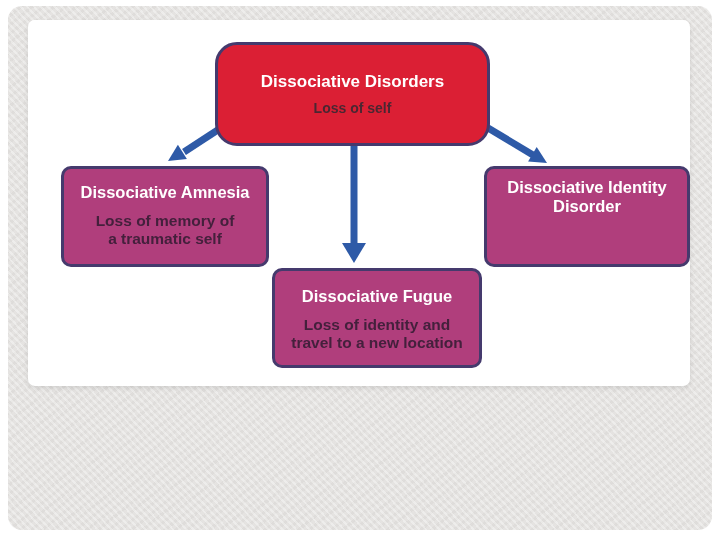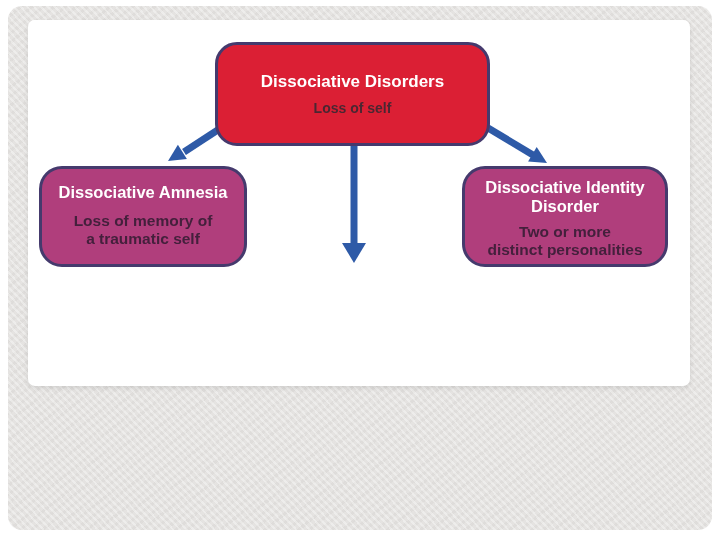--- a/index.html
+++ b/index.html
@@ -63,22 +63,23 @@
     left: 215px; top: 42px;
     width: 275px; height: 104px;
     border-radius: 22px;
     background: var(--root-fill, #db1f34);
     justify-content: center;
     gap: 8px;
   }
   .node-root .title { font-size: 17px; }
   .node-root .subtitle { color: var(--root-subtitle-text, #4a2732); font-size: 14px; }
   .node-child {
-    border-radius: 23px;
+    border-radius: 10px;
     background: var(--node-fill, #b03e7c);
+    margin-left: 22px;
   }
   .node-amnesia  { left: 39px;  top: 166px; width: 208px; height: 101px; padding-top: 14px; gap: 10px; }
   .node-identity { left: 462px; top: 166px; width: 206px; height: 101px; padding-top: 9px;  gap: 7px; }
   .node-fugue    { left: 250px; top: 268px; width: 210px; height: 100px; padding-top: 16px; gap: 10px; }
 </style>
 </head>
 <body>
 
 <div class="screen">
   <div class="page"></div>
@@ -103,20 +104,23 @@
     <div class="title">Dissociative Disorders</div>
     <div class="subtitle">Loss of self</div>
   </div>
 
   <div class="node node-child node-amnesia">
     <div class="title">Dissociative Amnesia</div>
     <div class="subtitle">Loss of memory of
 a traumatic self</div>
   </div>
 
+  <div class="node node-child node-fugue">
+    <div class="title">Dissociative Fugue</div>
+    <div class="subtitle">Loss of identity and
+travel to a new location</div>
+  </div>
 
   <div class="node node-child node-identity">
     <div class="title">Dissociative Identity
 Disorder</div>
-    <div class="subtitle">Two or more
-distinct personalities</div>
   </div>
 </div>
 
 </body></html>

